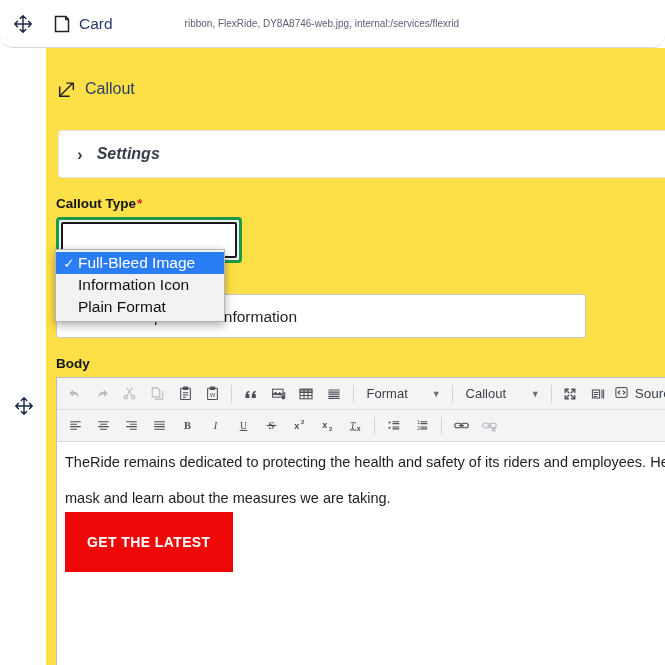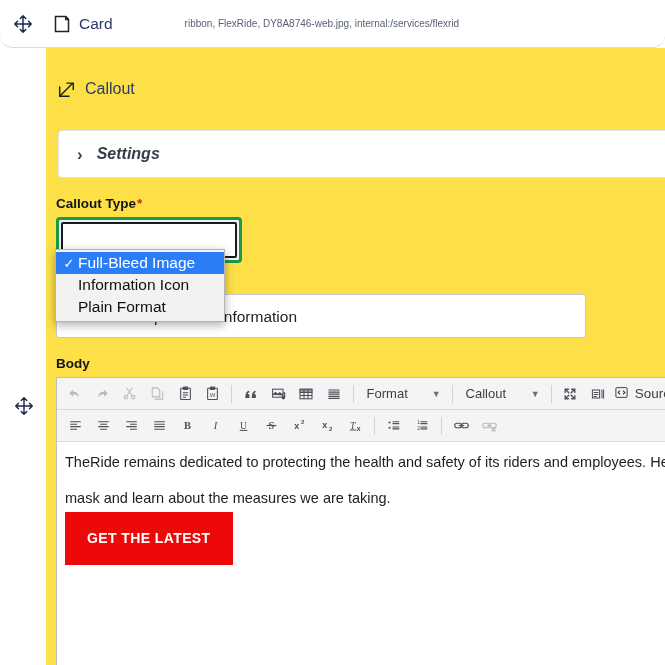--- a/index.html
+++ b/index.html
@@ -164,21 +164,21 @@
   .editor-p{
     font-size:14.5px; color:#1b1e23; line-height:1.5;
     margin:0 0 14px 0;
     white-space:nowrap; overflow:hidden;
   }
   .editor-p.l2{ margin-bottom:2px; }
   .cta{
     display:inline-flex; align-items:center; justify-content:center;
     background:#ef0808; color:#ffffff;
     font-size:14px; font-weight:700; letter-spacing:.4px;
-    padding:0 22px; height:53px; min-width:152px;
+    padding:0 22px; height:60px; min-width:152px;
   }
 </style>
 </head>
 <body>
 
 <div class="topbar">
 
   <div class="drag-handle">
     <svg width="22" height="22" viewBox="0 0 24 24" fill="none" stroke="currentColor" stroke-width="1.6" stroke-linecap="round" stroke-linejoin="round">
       <path d="M12 3v18M3 12h18M12 3l-3 3M12 3l3 3M12 21l-3-3M12 21l3-3M3 12l3-3M3 12l3 3M21 12l-3-3M21 12l-3 3"></path>

